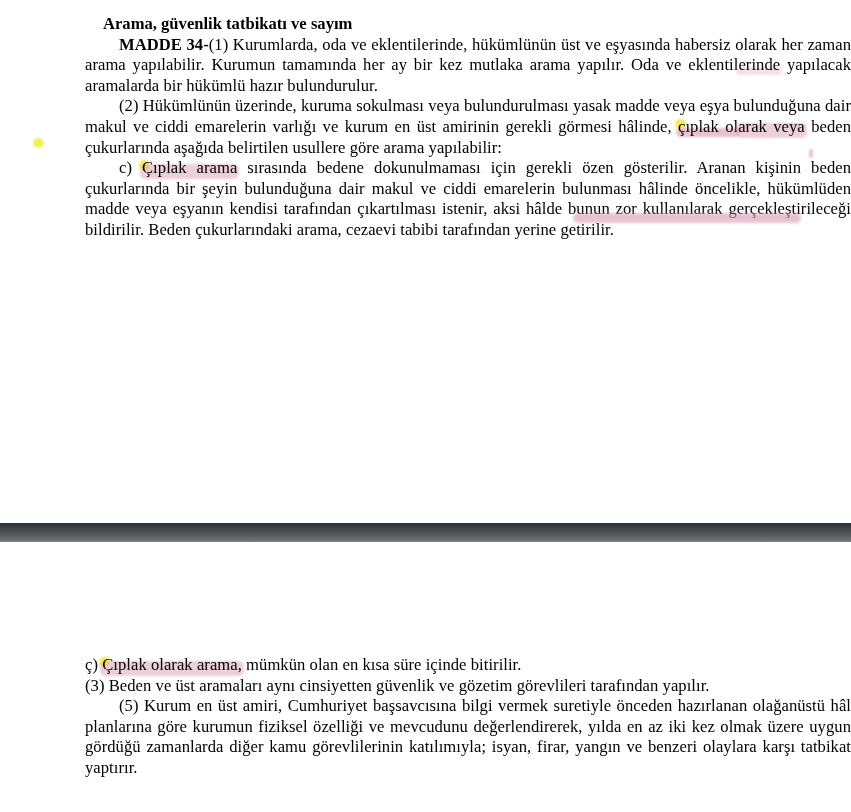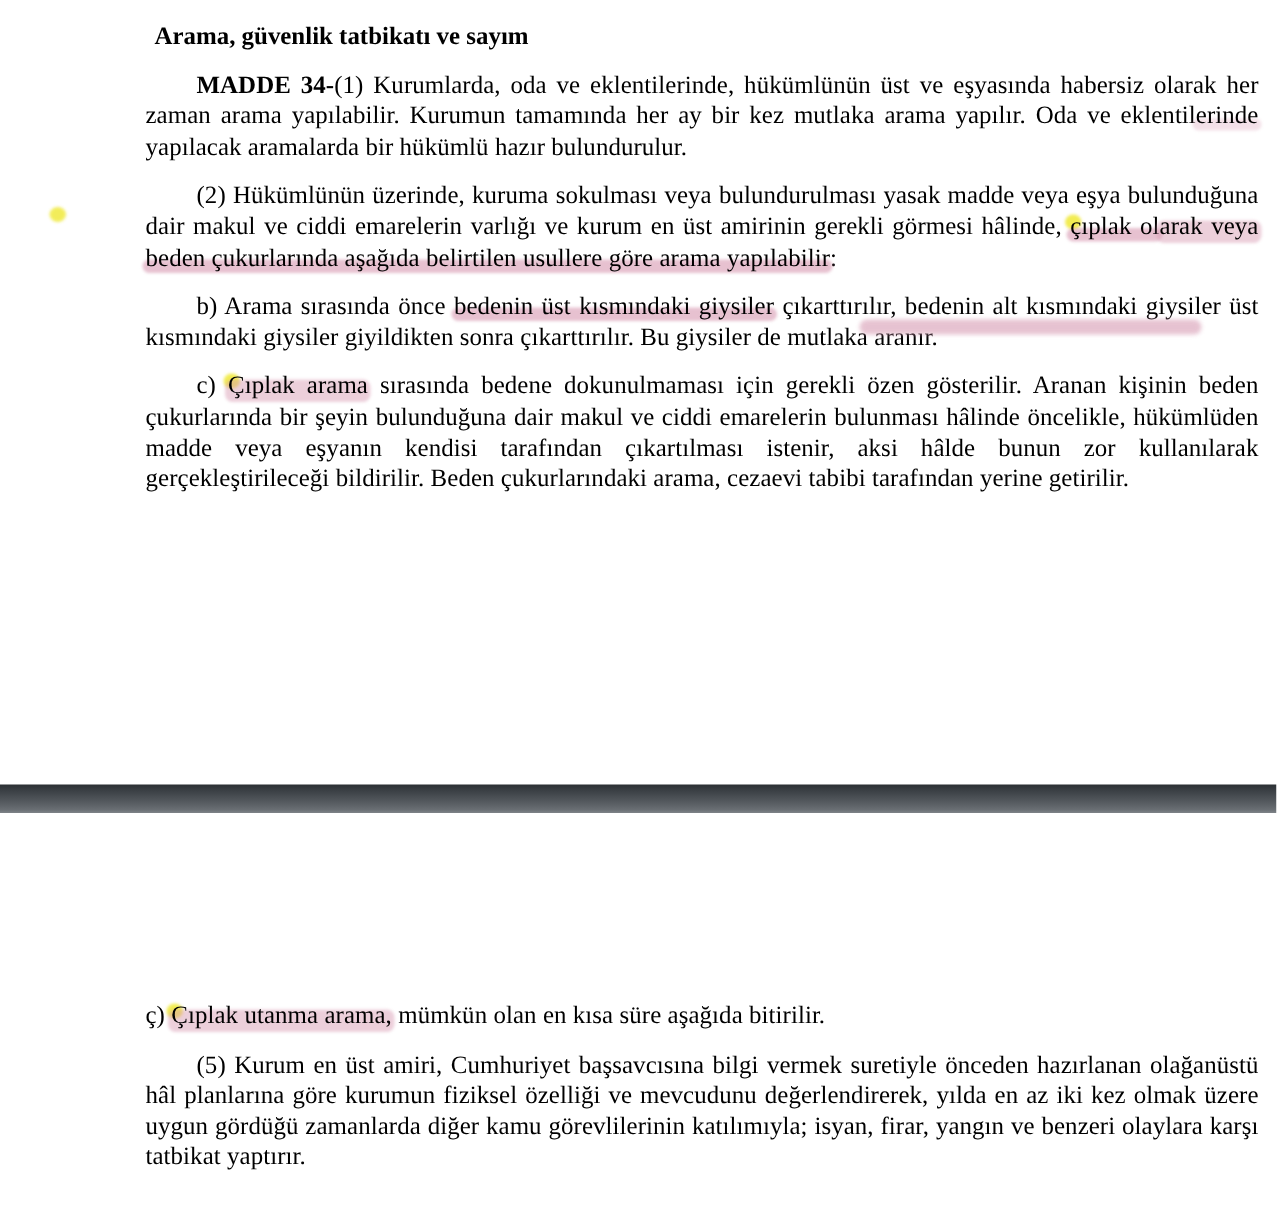--- a/index.html
+++ b/index.html
@@ -42,21 +42,21 @@
                  #7e8388 100%);
   }
 
   .textblock {
     position: absolute;
     left: 85px;
     width: 766px;
   }
 
   p {
-    margin: 12px;
+    margin: 0;
     text-align: justify;
     text-justify: inter-word;
     font-size: 16.6px;
     line-height: 20.6px;
     letter-spacing: 0.05px;
   }
 
   p.indent { text-indent: 34px; }
 
   h1.heading {
@@ -147,39 +147,39 @@
 
   <div class="textblock" style="top:14px;">
 
     <h1 class="heading">Arama, güvenlik tatbikatı ve sayım</h1>
 
     <p class="indent"><span class="bold">MADDE 34-</span><span>(1)</span><span> Kurumlarda, oda ve eklentilerinde, hükümlünün üst ve eşyasında habersiz olarak her zaman arama yapılabilir. Kurumun tamamında her ay bir kez mutlaka arama yapılır. Oda ve eklentil</span><span class="hl hl-faint">erinde</span><span> yapılacak aramalarda bir hükümlü hazır bulundurulur.</span></p>
 
     <p class="indent"><span>(2)</span><span> Hükümlünün üzerinde, kuruma sokulması veya bulundurulması yasak madde veya eşya bulunduğuna dair makul ve ciddi emarelerin varlığı ve kurum en üst amirinin gerekli görmesi hâlinde,</span> <span class="dot-inline"></span><span class="hl">çıplak ol</span><span class="hl hl-over">arak veya</span> <span class="hl">beden çukurlarında aşağıda belirtilen usullere göre arama yapılabilir</span><span>:</span></p>
 
 
-    <p class="indent"><span>b)</span><span> Arama sırasında önce </span><span class="hl">bedenin üst kısmındaki giysiler</span><span> çıkarttırılır, bedenin alt kısmındaki giysiler üst kısmındaki giysiler giyildikten sonra çıkarttırılır. Bu giysiler de mutlaka aranır.</span></p>
 
     <p class="indent"><span>c)</span> <span class="dot-inline"></span><span class="hl hl-over">Çıplak arama</span><span> sırasında bedene dokunulmaması için gerekli özen gösterilir. Aranan kişinin beden çukurlarında bir şeyin bulunduğuna dair makul ve ciddi emarelerin bulunması hâlinde öncelikle, hükümlüden madde veya eşyanın kendisi tarafından çıkartılması istenir, aksi hâlde bunun zor kullanılarak gerçekleştirileceği bildirilir. Beden çukurlarındaki arama, cezaevi tabibi tarafından yerine getirilir.</span></p>
 
   </div>
 
   <span class="dot" style="left:33px; top:138px;"></span>
 
   <span class="stroke" style="left:573px; top:213px; width:228px;"></span>
 
 </div>
 
 <div class="page-break"></div>
 
 <div class="page" id="page-two">
 
   <div class="textblock" style="top:113px;">
 
-    <p><span>ç)</span> <span class="dot-inline"></span><span class="hl hl-over">Çıplak utanma arama,</span><span> mümkün olan en kısa süre aşağıda bitirilir.</span></p>
+    <p><span>ç)</span> <span class="dot-inline"></span><span class="hl hl-over">Çıplak olarak arama,</span><span> mümkün olan en kısa süre içinde bitirilir.</span></p>
 
+    <p><span>(3)</span><span> Beden ve üst aramaları aynı cinsiyetten güvenlik ve gözetim görevlileri tarafından yapılır.</span></p>
 
 
     <p class="indent"><span>(5)</span><span> Kurum en üst amiri, Cumhuriyet başsavcısına bilgi vermek suretiyle önceden hazırlanan olağanüstü hâl planlarına göre kurumun fiziksel özelliği ve mevcudunu değerlendirerek, yılda en az iki kez olmak üzere uygun gördüğü zamanlarda diğer kamu görevlilerinin katılımıyla; isyan, firar, yangın ve benzeri olaylara karşı tatbikat yaptırır.</span></p>
 
   </div>
 
 </div>
 
 </body></html>

